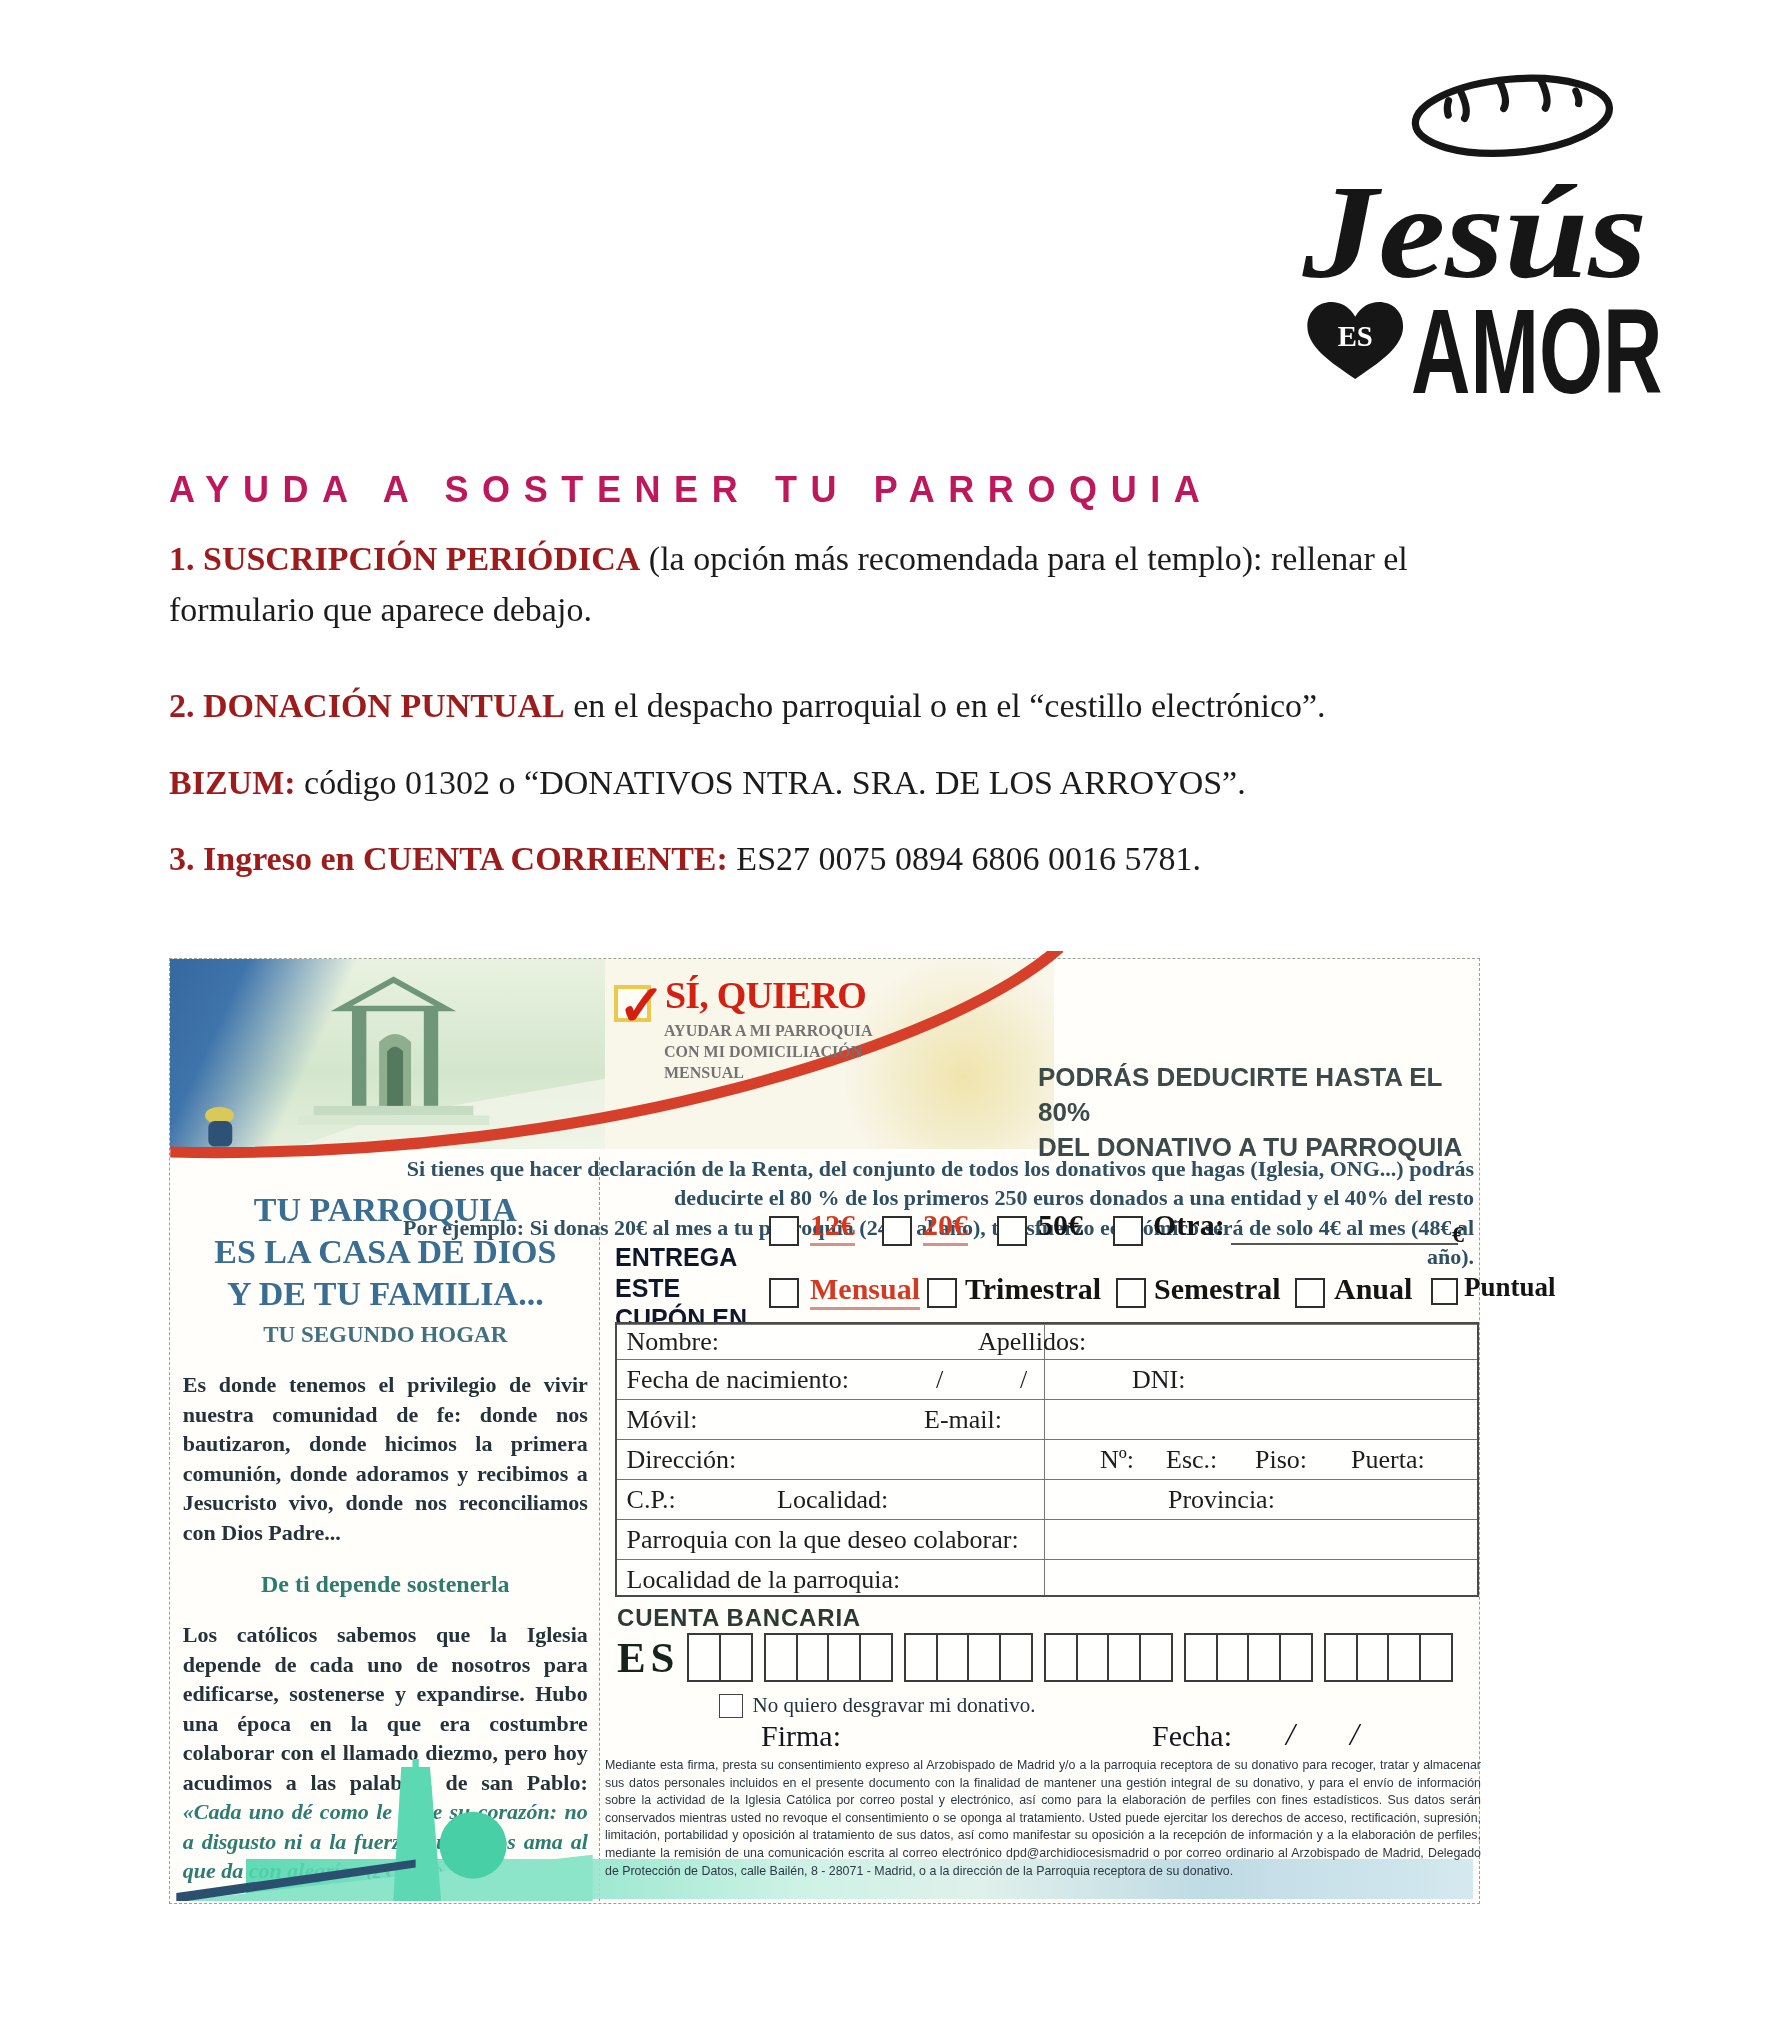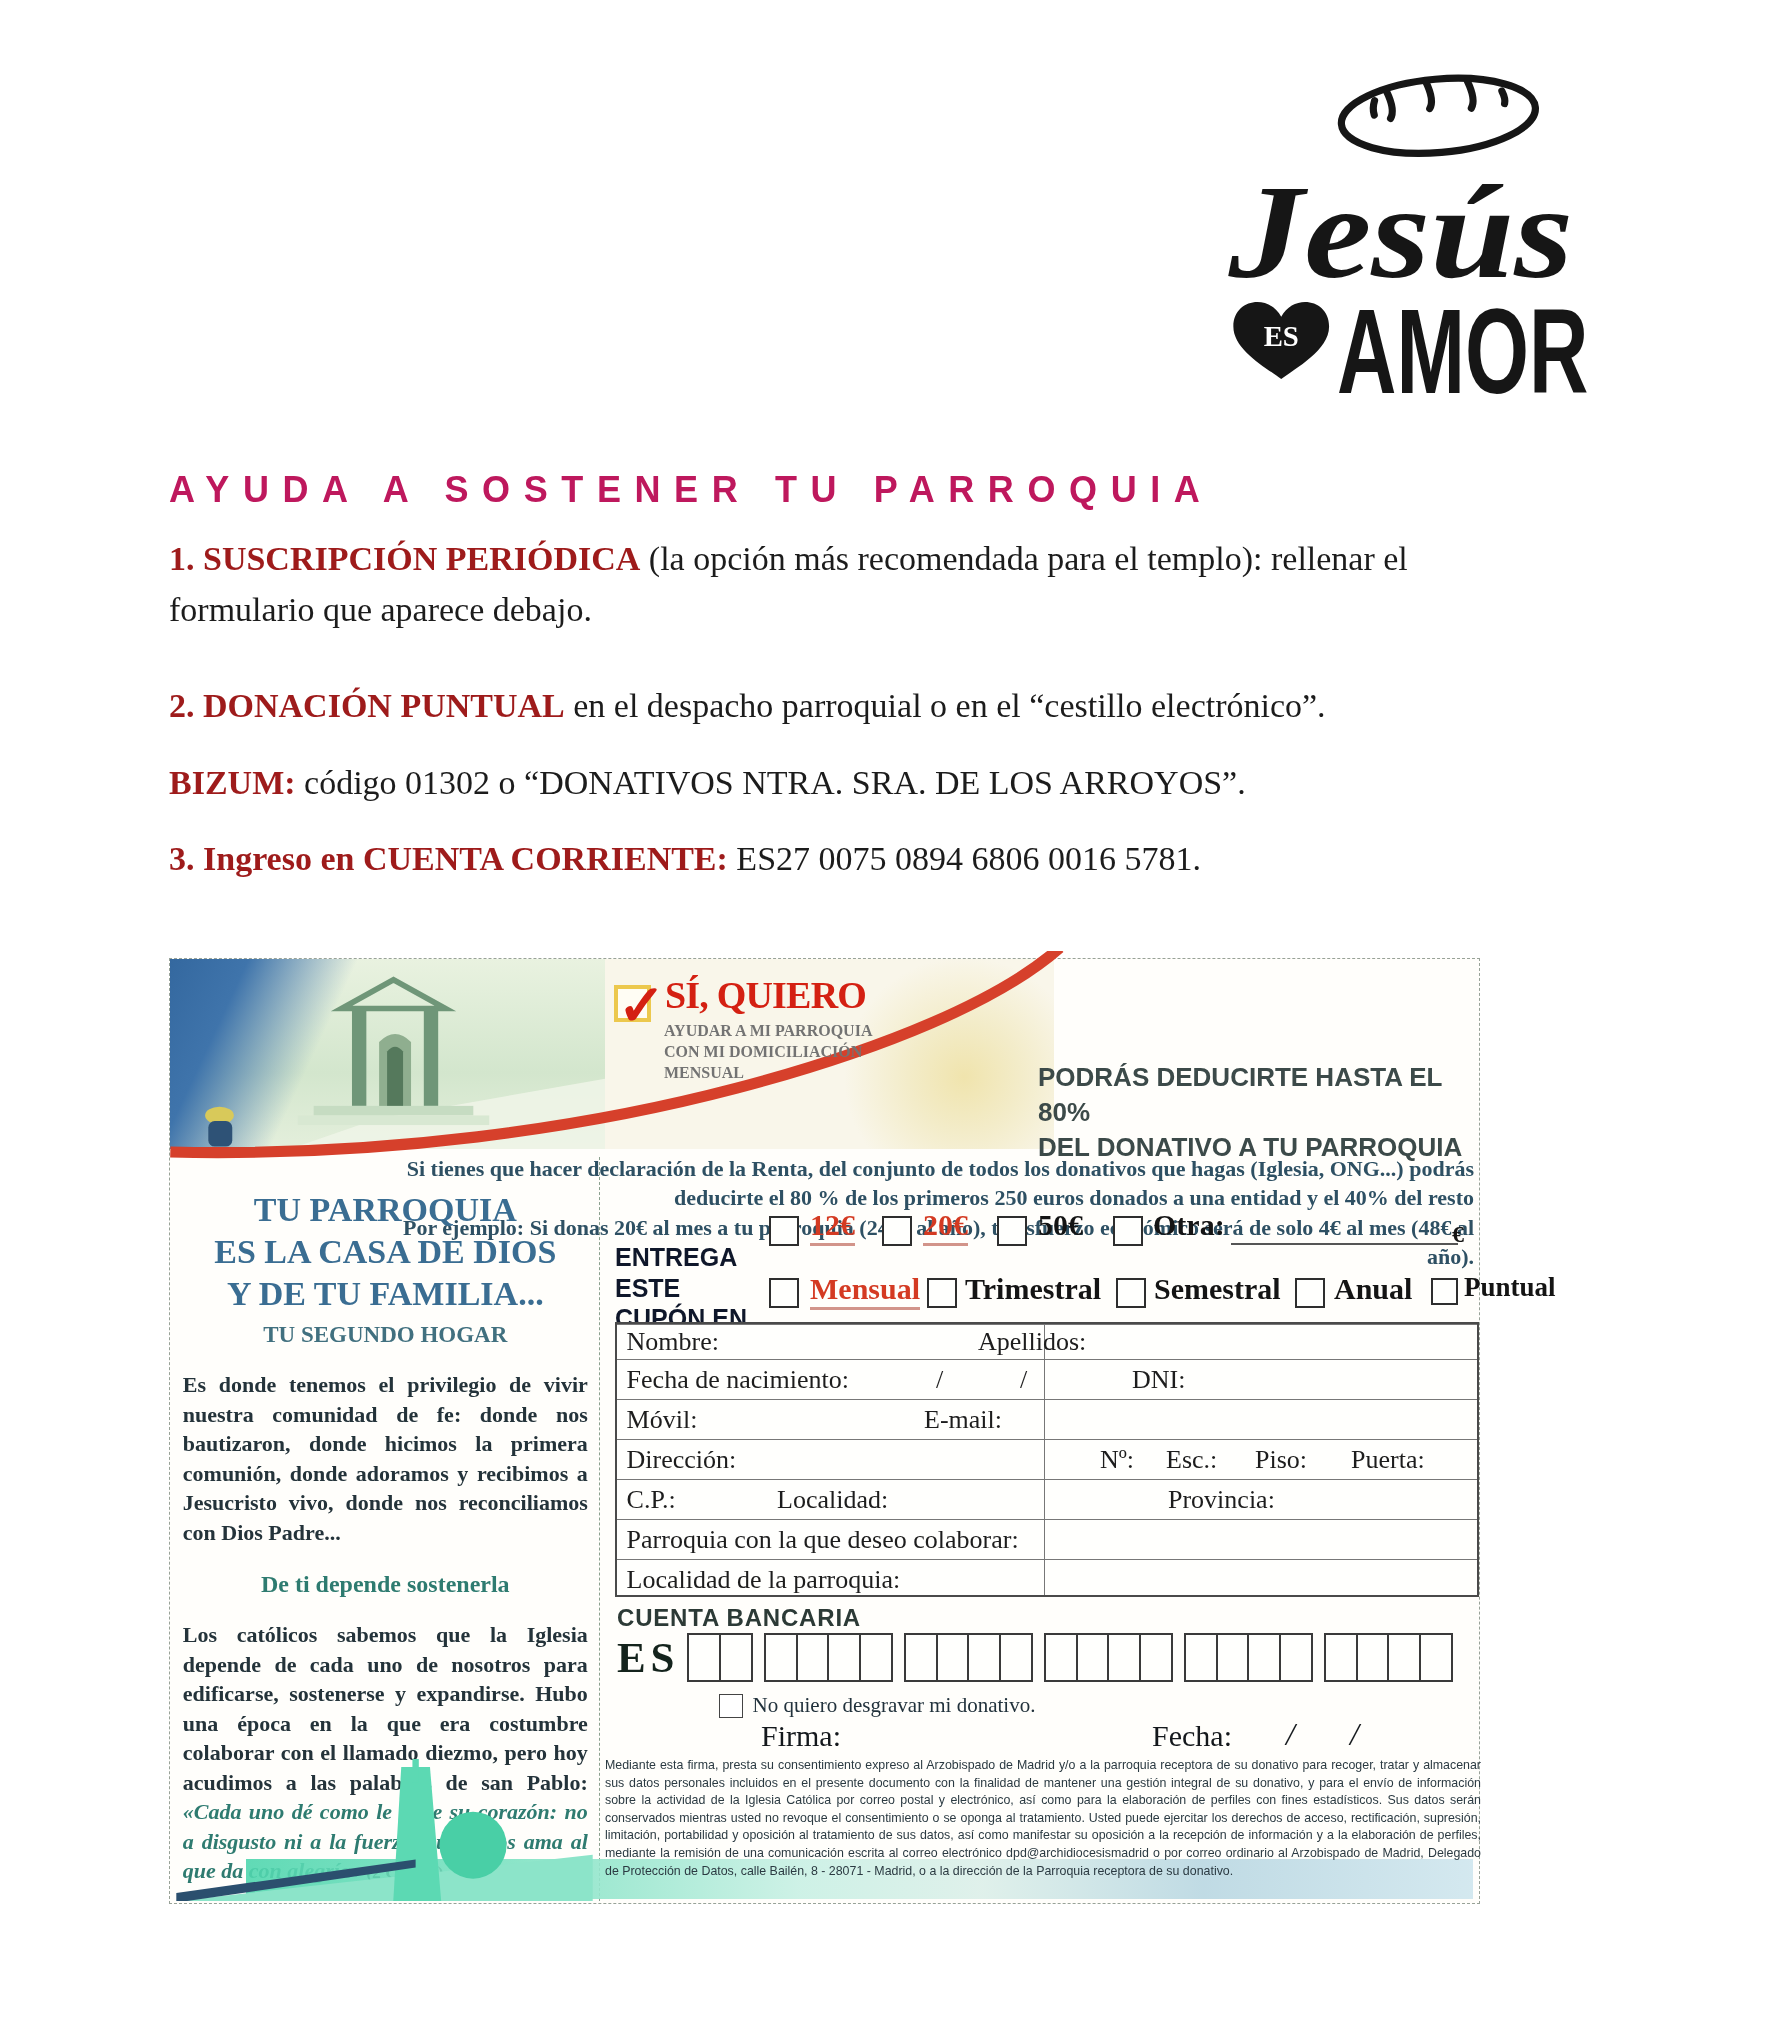--- a/index.html
+++ b/index.html
@@ -4,21 +4,21 @@
 <style>
   * { margin:0; padding:0; box-sizing:border-box; }
   html,body { background:#ffffff; }
   #page {
     position:relative; width:1788px; height:2043px; background:#ffffff;
     font-family:"Liberation Serif", serif; color:#1c1c1c; overflow:hidden;
   }
   .abs { position:absolute; }
 
   
-  #logo { left:1195px; top:52px; width:407px; height:359px; }
+  #logo { left:1269px; top:52px; width:407px; height:359px; }
 
   
   #gold-heading {
     left:169px; top:469px; width:1357px;
     font-family:"Liberation Sans", sans-serif; font-size:36px; font-weight:600;
     letter-spacing:13.6px; color:#be185d;
   }
   .intro-p { left:169px; width:1245px; font-size:34px; line-height:1.5; color:#1c1c1c; }
   .intro-lead { color:#9e1b1b; font-weight:bold; }
   #intro-1 { top:533px; }

